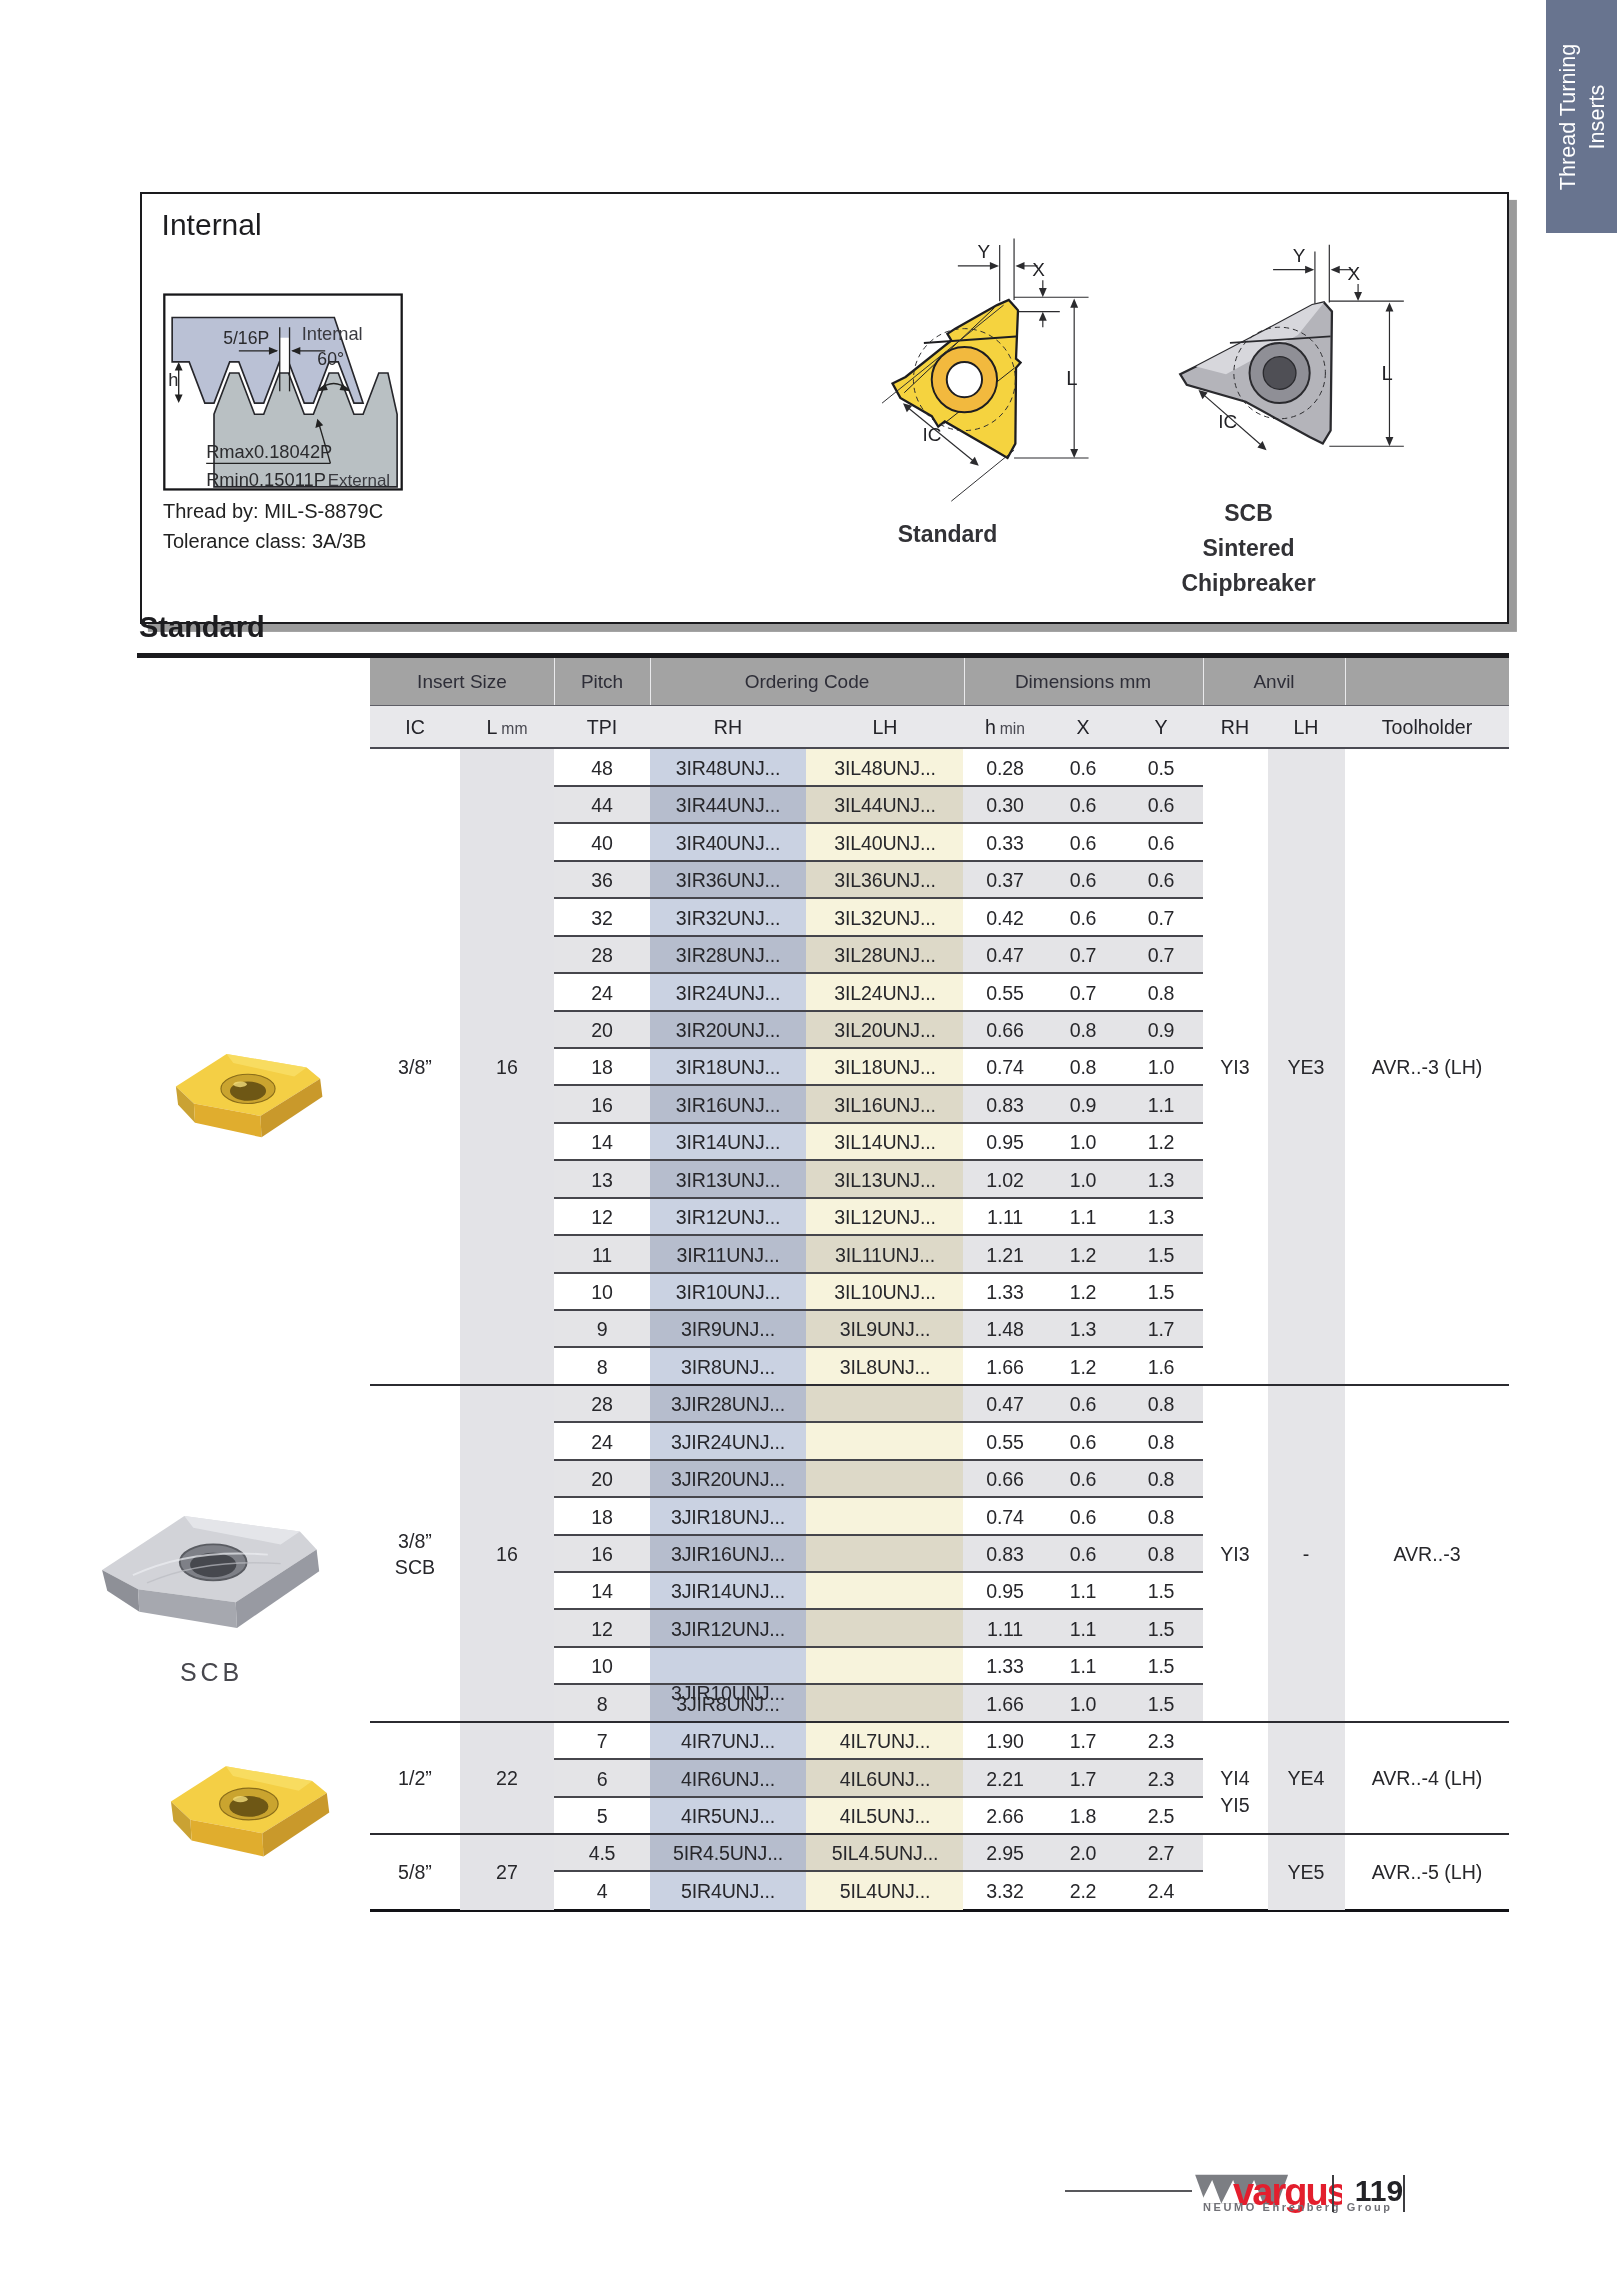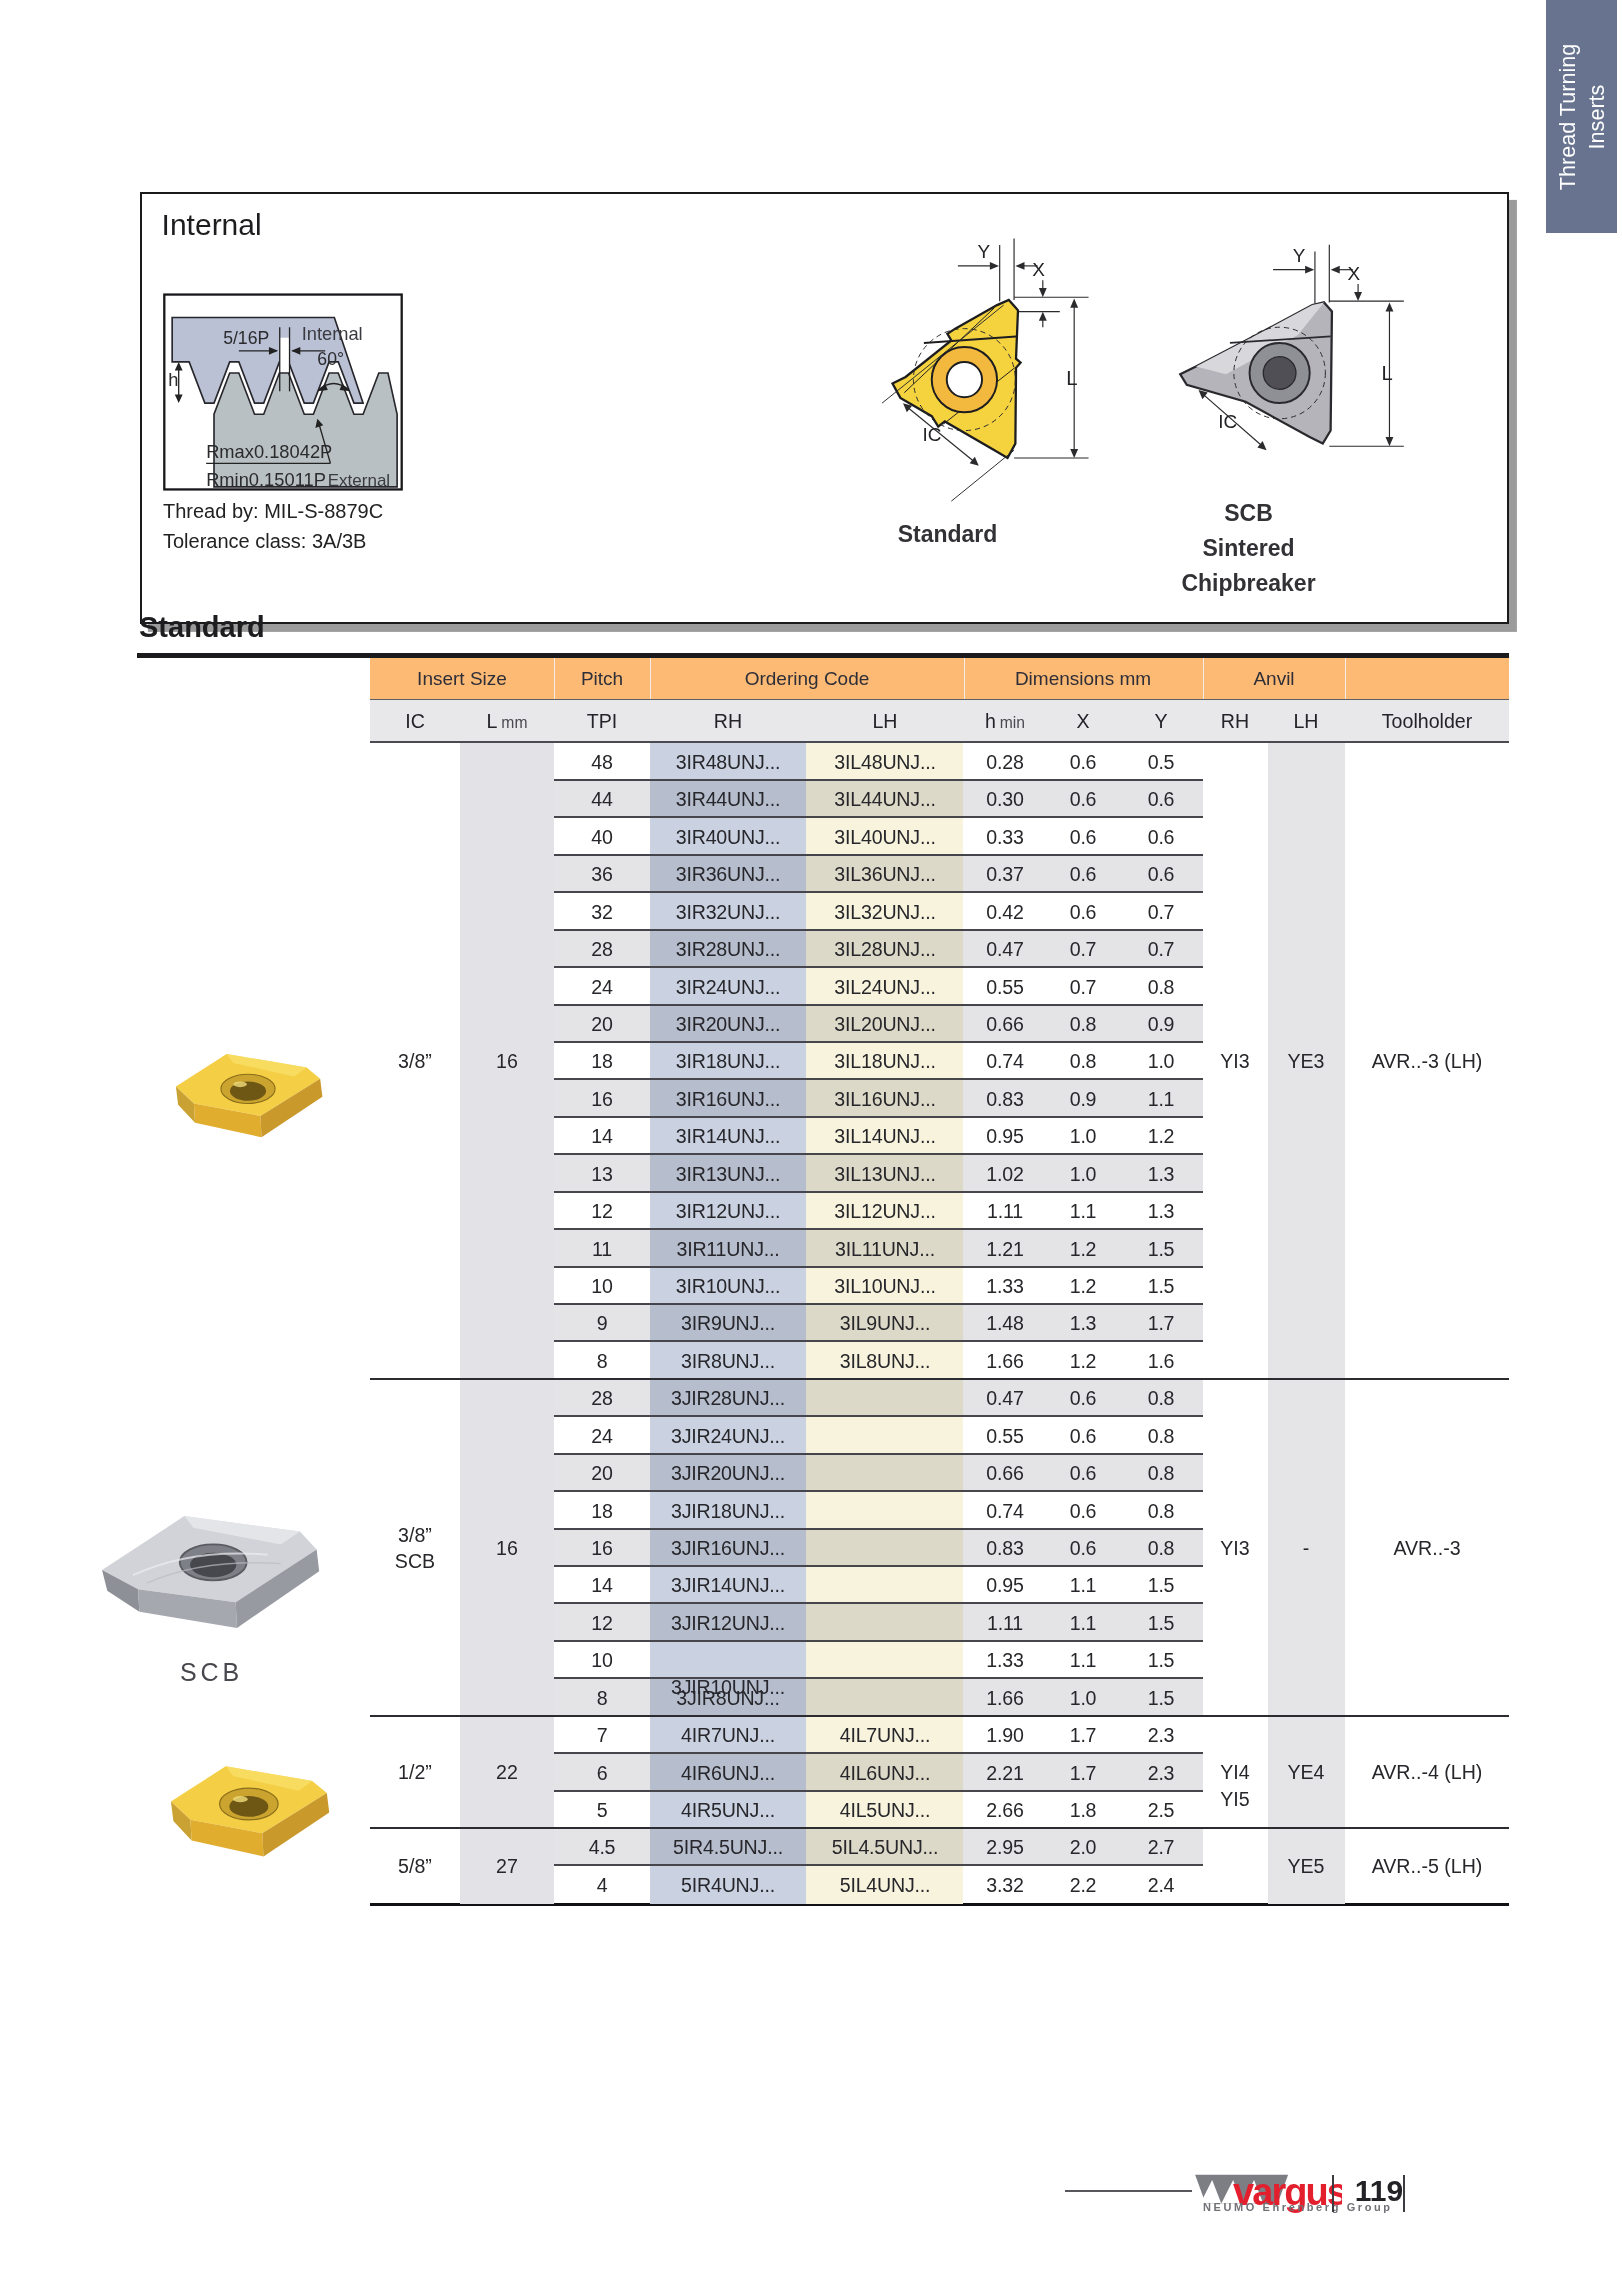--- a/index.html
+++ b/index.html
@@ -28,21 +28,21 @@
       font-size:23px;font-weight:600;color:#323236;}
   .cap-scb{position:absolute;left:982px;top:302px;width:249px;text-align:center;
       font-size:23px;font-weight:600;color:#323236;line-height:35px;}
 
   
   .std-heading{position:absolute;left:139px;top:611px;font-size:29px;font-weight:700;color:#1d1d20;}
   .std-rule{position:absolute;left:137px;top:653px;width:1372px;height:5.2px;background:#1b1b1e;}
 
   
   .tbl{position:absolute;left:370px;top:658px;width:1139px;}
-  .th1{position:relative;height:41px;background:#fdba74;}
+  .th1{position:relative;height:47px;background:#a3a3a3;}
   .th2{position:relative;height:41px;background:#e8e8eb;border-top:1.3px solid #5e5e66;
        border-bottom:2px solid #4a4a52;}
   .th1 .glabel{position:absolute;top:50%;transform:translate(-50%,-50%);font-size:19px;color:#2e2e38;white-space:nowrap;}
   .th1 .vsep,.th2 .vsep{position:absolute;top:0;bottom:0;width:1.3px;background:#f2f2f4;opacity:.9;}
   .th2 .clabel{position:absolute;top:50%;transform:translate(-50%,-50%);font-size:19.6px;font-weight:500;
        color:#232329;white-space:nowrap;}
   .th2 .clabel .unit{font-size:15.7px;font-weight:400;color:#4a4a52;margin-left:3.9px;}
   .tbody{position:relative;height:1161px;background:#fff;border-bottom:3.3px solid #121216;}
   .band{position:absolute;top:0;height:1161px;}
   .trow{position:absolute;left:0;width:1139px;height:37px;}

